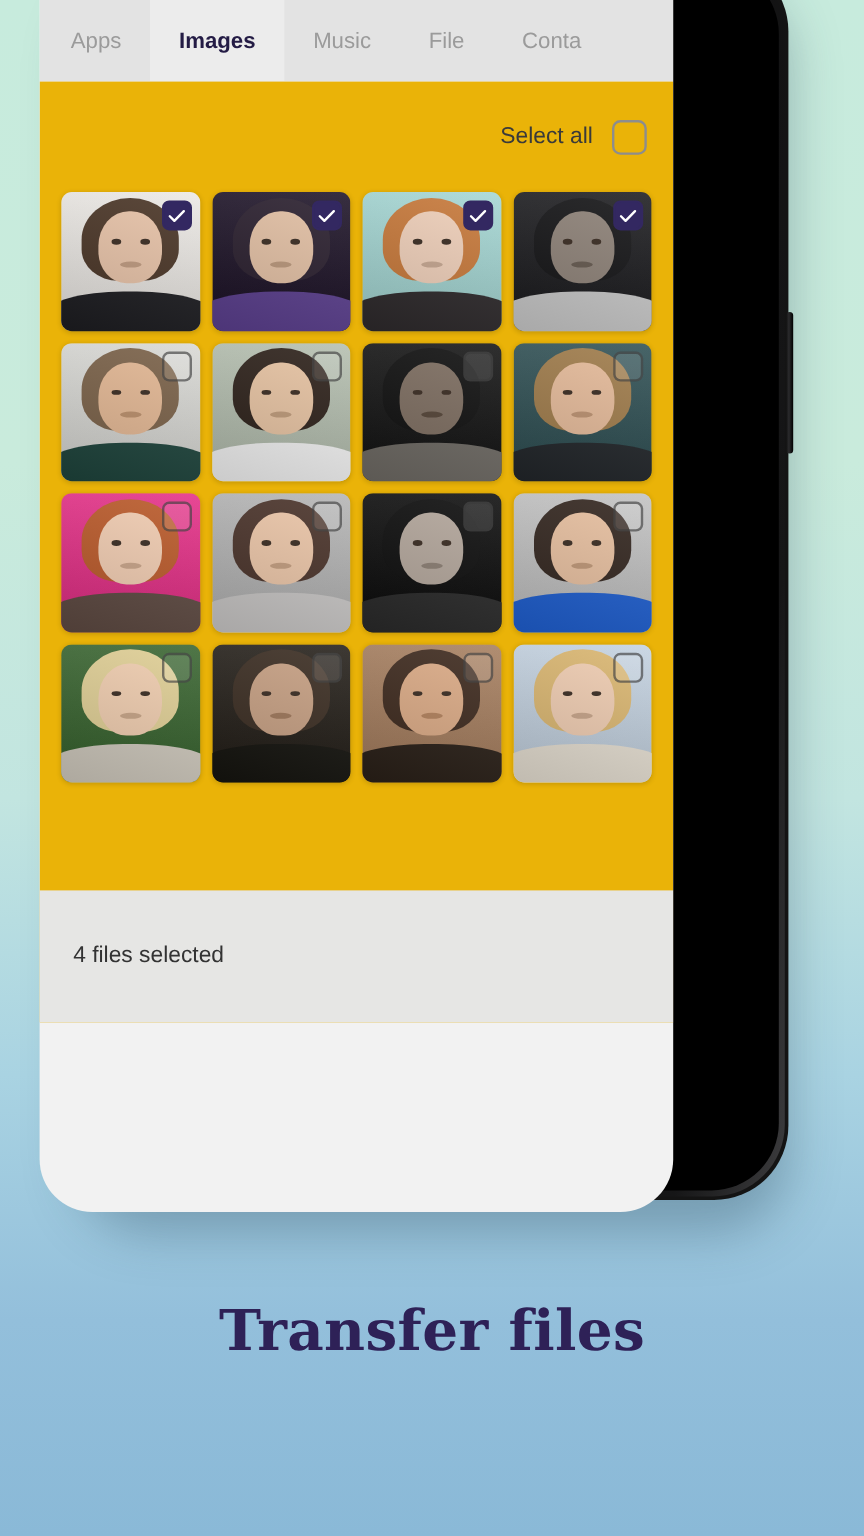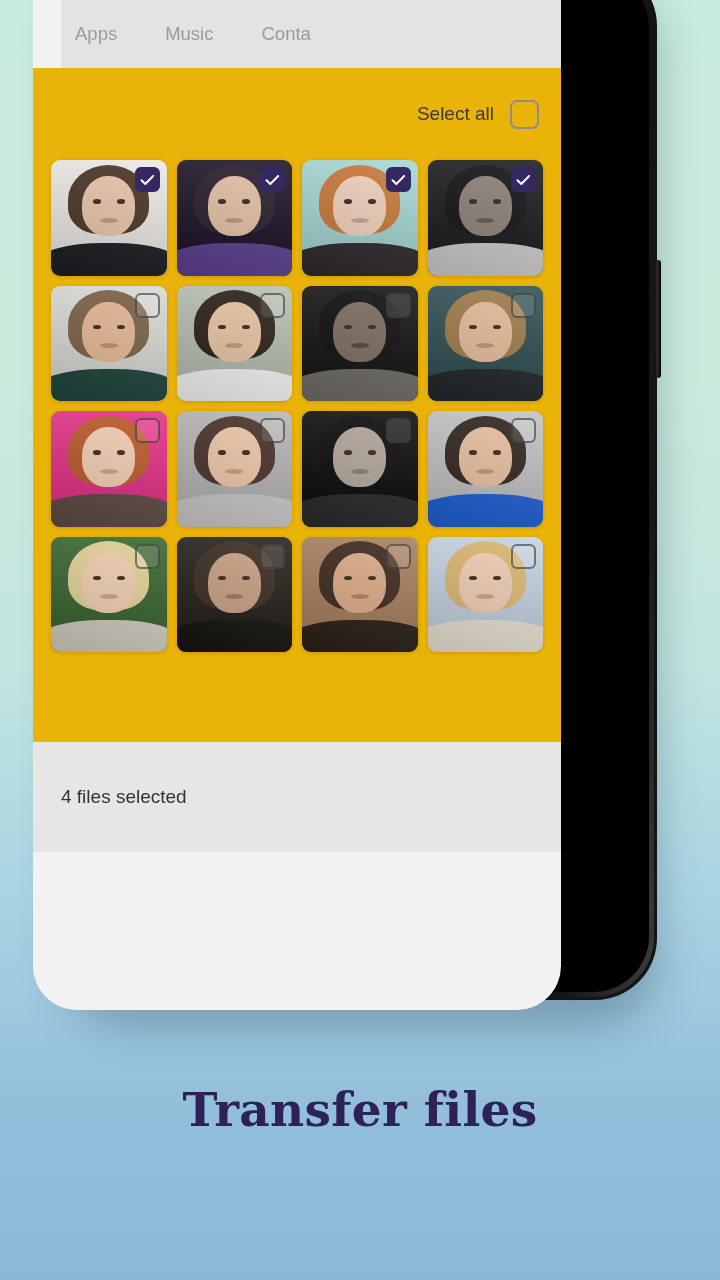--- a/index.html
+++ b/index.html
@@ -91,24 +91,23 @@
     margin-left:22px;
     margin-top:22px;
   }
 
   
   #tabs {
     height:68px;
     background:#e3e3e3;
     display:flex;
     align-items:flex-end;
-    padding-left:10px;
+    padding-left:22px;
     white-space:nowrap;
     overflow:hidden;
-    margin-left:28px;
   }
   .tab {
     font-size:18.5px;
     color:#9b9b9b;
     padding:0 24px;
     height:68px;
     line-height:68px;
     cursor:pointer;
     flex:0 0 auto;
   }
@@ -261,21 +260,23 @@
     <div class="side-btn left" style="top:258px; height:90px;"></div>
     <div class="side-btn left" style="top:366px; height:90px;"></div>
     <div class="side-btn right" style="top:296px; height:118px;"></div>
   </div>
 
   <div id="screen">
 
 
     <div id="tabs">
       <div class="tab">Apps</div>
+      <div class="tab active">Images</div>
       <div class="tab">Music</div>
+      <div class="tab">File</div>
       <div class="tab">Conta</div>
     </div>
 
     <div id="content">
 
       <div id="selectall-row">
         <div class="label">Select all</div>
         <div class="cbox-plain"></div>
       </div>
 

